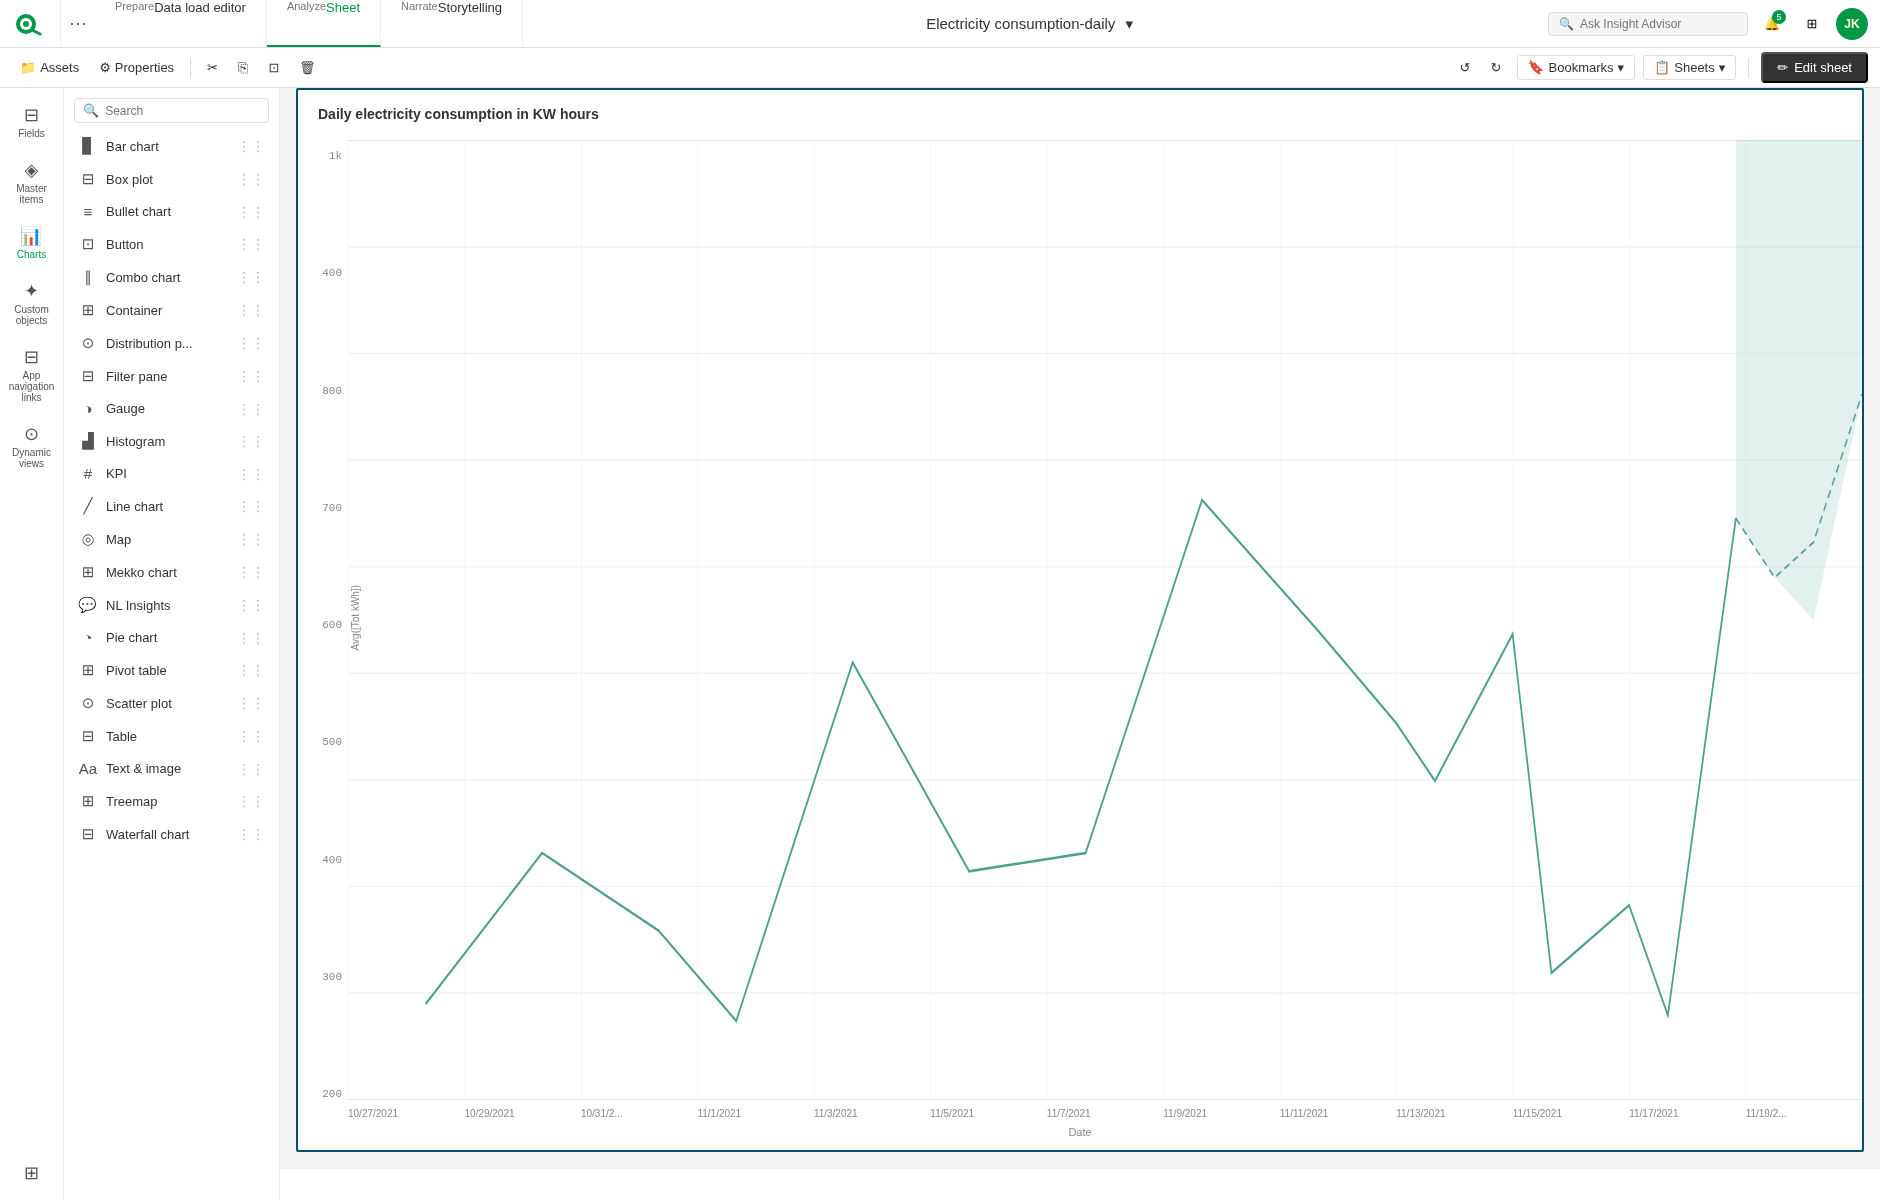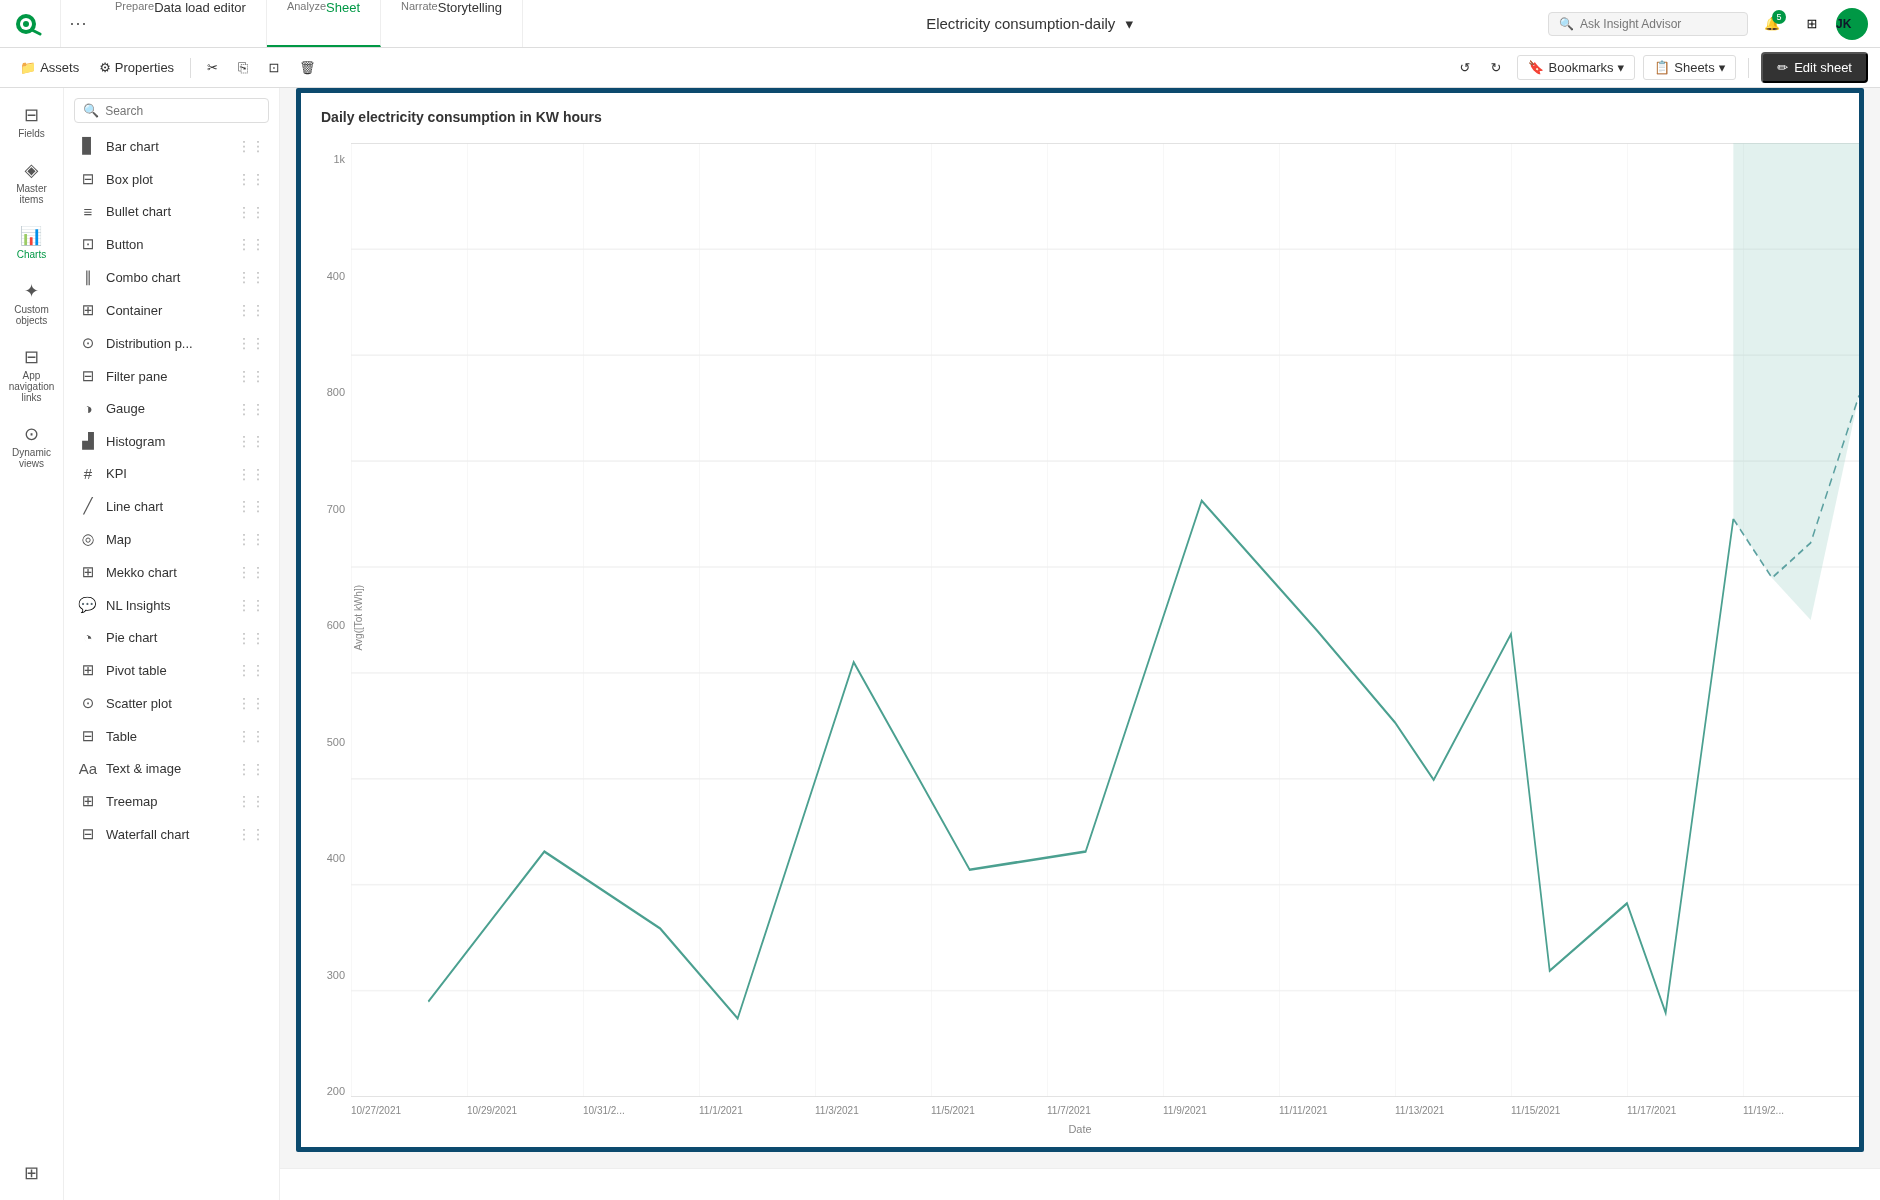--- a/index.html
+++ b/index.html
@@ -44,22 +44,22 @@
       width: 32px; height: 32px; cursor: pointer; border-radius: 4px; position: relative;
     }
     .badge {
       position: absolute; top: 2px; right: 2px;
       background: #009845; color: #fff; border-radius: 50%;
       font-size: 9px; width: 14px; height: 14px;
       display: flex; align-items: center; justify-content: center;
     }
     .user-avatar {
       width: 32px; height: 32px; border-radius: 50%;
-      background: #009845; color: #0f172a; display: flex; align-items: center;
-      font-size: 12px; font-weight: bold; cursor: pointer;
+      background: #009845; color: #fef9c3; display: flex; align-items: center;
+      justify-content: center; font-size: 12px; font-weight: bold; cursor: pointer;
     }
 
     
     .toolbar {
       display: flex; align-items: center; height: 40px;
       background: #fff; border-bottom: 1px solid #ddd; padding: 0 12px; gap: 8px;
     }
     .toolbar-left { display: flex; align-items: center; gap: 4px; }
     .toolbar-btn {
       display: flex; align-items: center; gap: 4px; padding: 4px 8px;
@@ -135,28 +135,28 @@
     .toggle-switch {
       width: 36px; height: 18px; background: #009845; border-radius: 9px;
       position: relative; cursor: pointer;
     }
     .toggle-switch::after {
       content: ''; position: absolute; right: 2px; top: 2px;
       width: 14px; height: 14px; background: #fff; border-radius: 50%;
     }
 
     
-    .chart-area { flex: 1; background: #fff; margin: 0 16px 16px; border: 5px solid #0c4a6e; border-radius: 2px; position: relative; overflow: hidden; }
+    .chart-area { flex: 1; background: #fff; margin: 0 16px 16px; border: 2px solid #0c4a6e; border-radius: 2px; position: relative; overflow: hidden; }
     .chart-title { padding: 16px 20px 8px; font-size: 14px; font-weight: 600; color: #333; }
 
     .chart-canvas { position: relative; width: 100%; height: calc(100% - 50px); }
 
     
     .y-axis { position: absolute; left: 0; top: 20px; bottom: 40px; width: 50px; display: flex; flex-direction: column; justify-content: space-between; align-items: flex-end; padding-right: 6px; }
-    .y-label { font-size: 11px; color: #888; }
+    .y-label { font-size: 11px; color: #888; font-family: Liberation Mono, monospace; }
 
     
     .y-title {
       position: absolute; left: 8px; top: 50%; transform: translateY(-50%) rotate(-90deg);
       font-size: 10px; color: #888; white-space: nowrap;
     }
 
     
     .chart-svg-container {
       position: absolute; left: 50px; right: 0; top: 10px; bottom: 40px;

